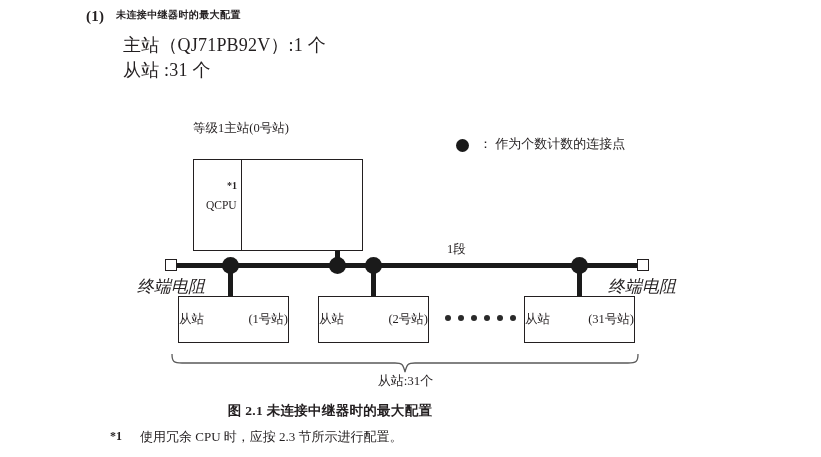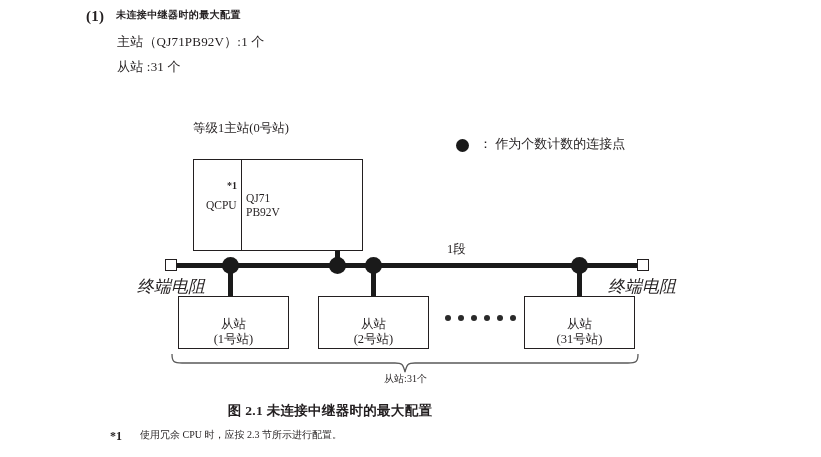--- a/index.html
+++ b/index.html
@@ -24,22 +24,22 @@
     font-weight: bold;
     letter-spacing: 0.2px;
   }
   #heading-title {
     left: 116px; top: 8px;
     font-size: 10px;
     font-weight: bold;
     letter-spacing: 0.4px;
   }
   .spec-line {
-    left: 117px;
-    font-size: 13px;
+    left: 123px;
+    font-size: 18px;
     letter-spacing: 0.2px;
   }
   #spec-master { top: 33px; }
   #spec-slave  { top: 58px; }
 
   
   #legend-dot {
     left: 456px; top: 139px;
     width: 13px; height: 13px;
     border-radius: 50%;
@@ -134,26 +134,26 @@
     width: 5px;
     background: #1a1a1a;
   }
   .drop-up   { top: 251px; height: 14px; }
   .drop-down { top: 265px; height: 32px; }
 
   
   .slave-box {
     border: 1.4px solid #231f20;
     box-sizing: border-box;
-    width: 111px; height: 53px;
+    width: 111px; height: 47px;
     top: 296px;
     display: flex;
-    flex-direction: column;
+    flex-direction: row;
     align-items: center;
-    justify-content: flex-end;
+    justify-content: space-between;
     line-height: 1.25;
     font-size: 12.5px;
   }
   #slave-box-1 { left: 178px; }
   #slave-box-2 { left: 318px; }
   #slave-box-3 { left: 524px; }
 
   #ellipsis-dots {
     left: 445px; top: 315px;
     display: flex;
@@ -168,41 +168,41 @@
 
   
   #brace-wrap {
     left: 170px; top: 352px;
     width: 470px; height: 22px;
   }
   #brace-label {
     left: 0; top: 372px;
     width: 821px;
     text-align: center;
-    font-size: 10px;
+    font-size: 13px;
   }
   #brace-label span { margin-left: -10px; }
 
   
   #figure-caption {
     left: 0; top: 402px;
     width: 660px;
     text-align: center;
     font-size: 13.5px;
     font-weight: bold;
     letter-spacing: 0.3px;
   }
   #footnote-marker {
     left: 110px; top: 429px;
     font-size: 12px;
     font-weight: bold;
   }
   #footnote-text {
     left: 140px; top: 428px;
-    font-size: 10px;
+    font-size: 13px;
     white-space: nowrap;
   }
 </style>
 </head>
 <body>
 
 <div class="abs" id="heading-number">(1)</div>
 <div class="abs" id="heading-title">未连接中继器时的最大配置</div>
 <div class="abs spec-line" id="spec-master">主站（QJ71PB92V）:1 个</div>
 <div class="abs spec-line" id="spec-slave">从站 :31 个</div>
@@ -210,23 +210,20 @@
 <div class="abs" id="legend-dot"></div>
 <div class="abs" id="legend-text">： 作为个数计数的连接点</div>
 
 <div class="abs" id="master-caption">等级1主站(0号站)</div>
 
 <div class="abs" id="master-box">
   <div class="master-cell" id="cell-qcpu">
     <span id="cell-qcpu-label">QCPU</span>
     <span id="cell-qcpu-note">*1</span>
   </div>
-  <div class="master-cell" id="cell-module">
-    <span id="cell-module-label">QJ71<br>PB92V</span>
-  </div>
 </div>
 
 <div class="abs" id="segment-label">1段</div>
 <div class="abs" id="bus-line"></div>
 
 <div class="abs term-square" id="term-square-left"></div>
 <div class="abs term-label" id="term-label-left">终端电阻</div>
 <div class="abs term-square" id="term-square-right"></div>
 <div class="abs term-label" id="term-label-right">终端电阻</div>
 

